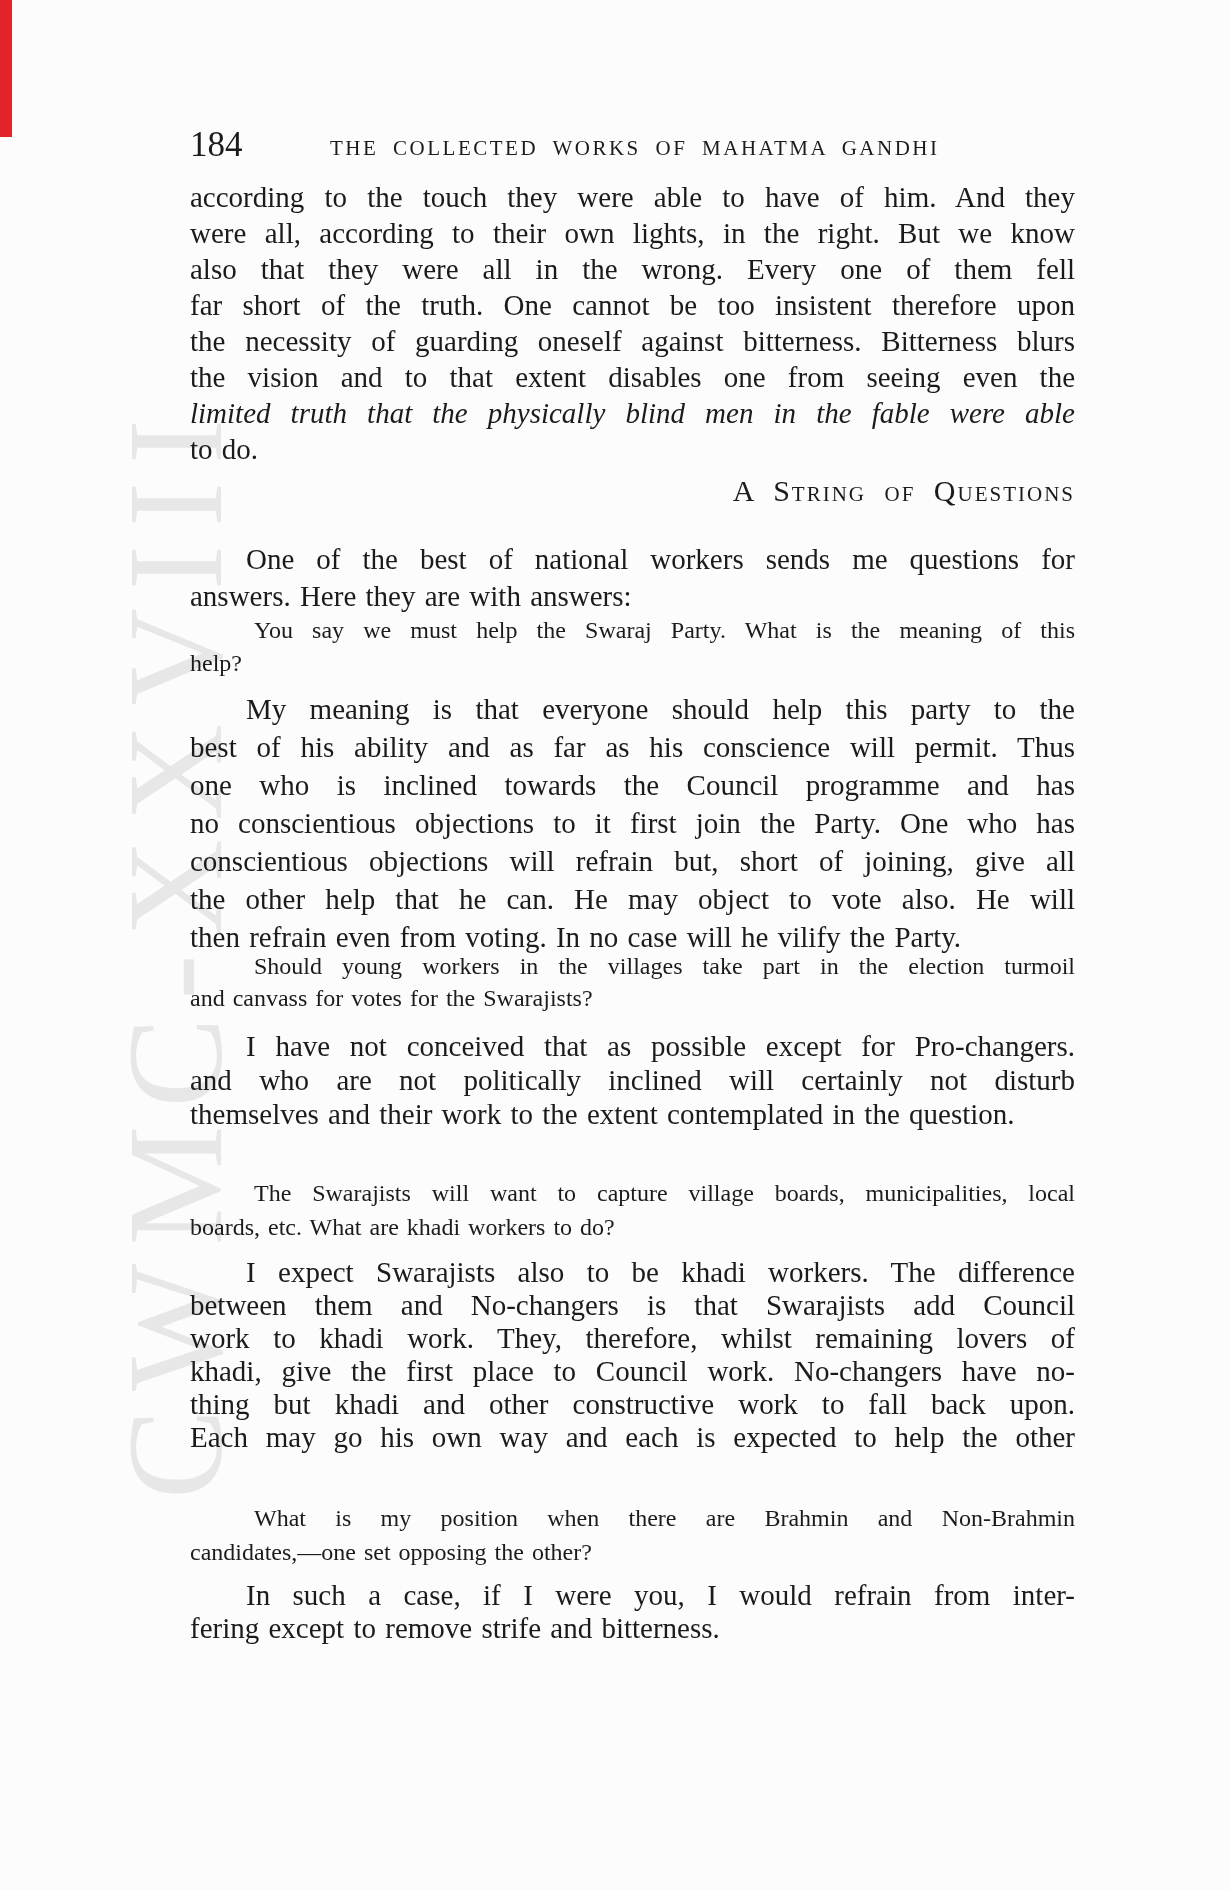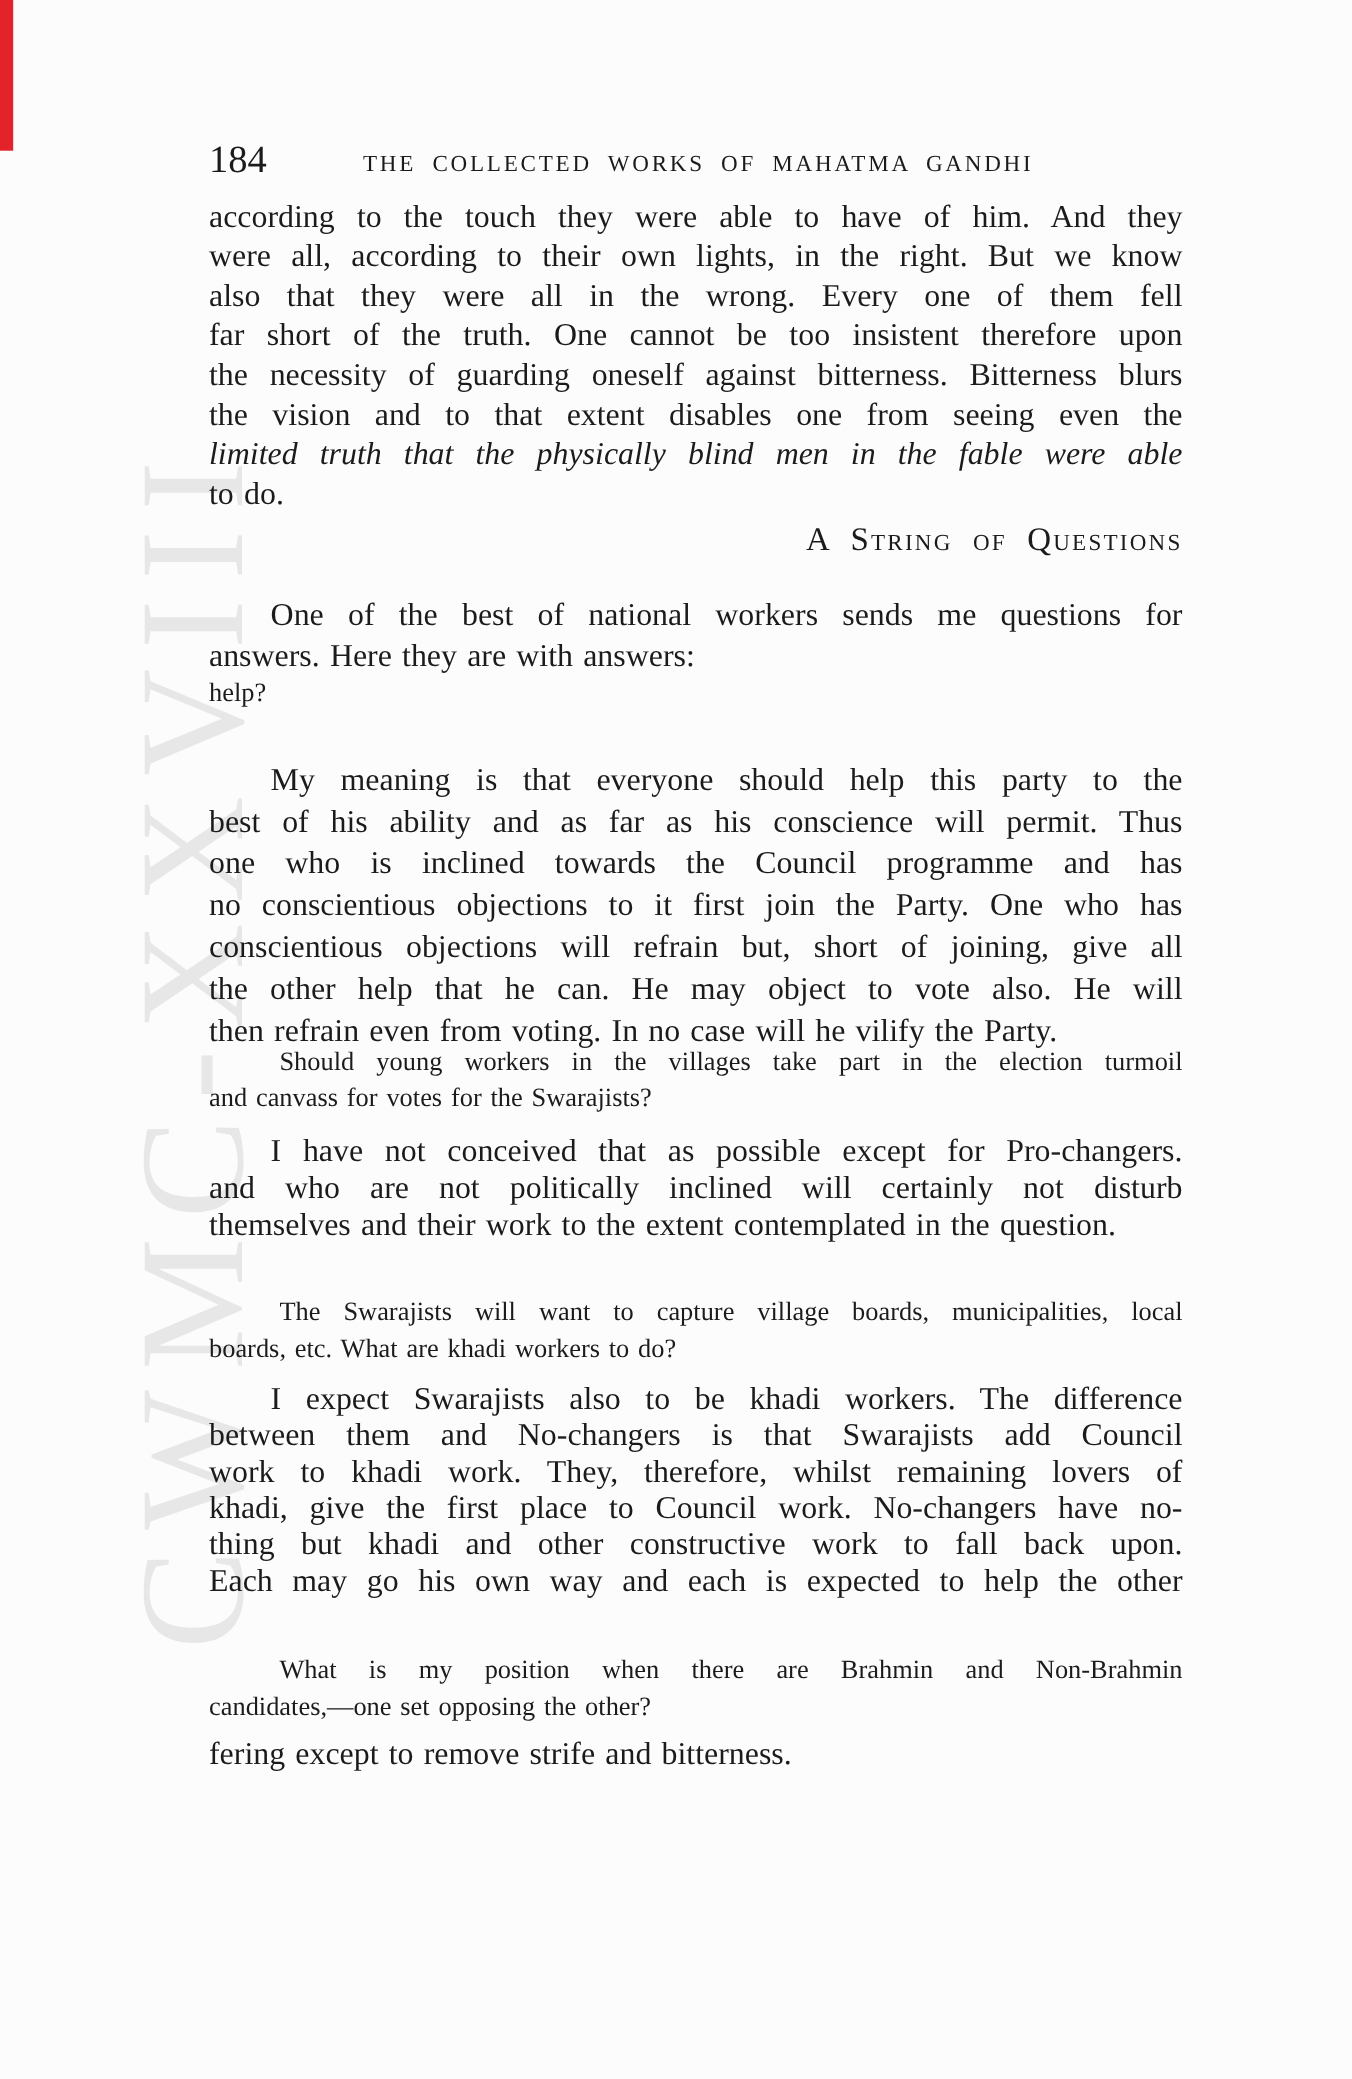--- a/index.html
+++ b/index.html
@@ -100,20 +100,21 @@
       <div class="line body-line last" style="line-height: 36px;">to do.</div>
     </div>
     <div class="block" style="top: 474px;">
       <div class="section-heading">A String of Questions</div>
     </div>
     <div class="block" style="top: 541px;">
       <div class="line body-line indent-body" style="line-height: 37px;">One of the best of national workers sends me questions for</div>
       <div class="line body-line last" style="line-height: 37px;">answers.  Here they are with answers:</div>
     </div>
     <div class="block" style="top: 614px;">
+      <div class="line q-line indent-q" style="line-height: 33px;">You say we must help the Swaraj Party.  What is the meaning of this</div>
       <div class="line q-line last" style="line-height: 33px;">help?</div>
     </div>
     <div class="block" style="top: 690px;">
       <div class="line body-line indent-body" style="line-height: 38px;">My meaning is that everyone should help this party to the</div>
       <div class="line body-line" style="line-height: 38px;">best of his ability and  as far as  his conscience will permit.  Thus</div>
       <div class="line body-line" style="line-height: 38px;">one who is inclined towards the Council programme and has</div>
       <div class="line body-line" style="line-height: 38px;">no conscientious objections to it first join the Party.  One who has</div>
       <div class="line body-line" style="line-height: 38px;">conscientious objections will refrain but, short of joining, give all</div>
       <div class="line body-line" style="line-height: 38px;">the other help that he can.  He may object to vote also. He will</div>
       <div class="line body-line last" style="line-height: 38px;">then refrain even from voting.  In no case will he vilify the Party.</div>
@@ -137,15 +138,16 @@
       <div class="line body-line" style="line-height: 33px;">work to khadi work.  They, therefore, whilst remaining lovers of</div>
       <div class="line body-line" style="line-height: 33px;">khadi, give the first place to Council work.  No-changers have no-</div>
       <div class="line body-line" style="line-height: 33px;">thing but khadi and other constructive work to fall back upon.</div>
       <div class="line body-line" style="line-height: 33px;">Each may go his own way and each is expected to help the other</div>
     </div>
     <div class="block" style="top: 1501px;">
       <div class="line q-line indent-q" style="line-height: 34px;">What is my position when there are Brahmin and Non-Brahmin</div>
       <div class="line q-line last" style="line-height: 34px;">candidates,—one set opposing the other?</div>
     </div>
     <div class="block" style="top: 1579px;">
+      <div class="line body-line indent-body" style="line-height: 33px;">In such a case, if I were you, I would refrain from inter-</div>
       <div class="line body-line last" style="line-height: 33px;">fering except to remove strife and bitterness.</div>
     </div>
   </div>
 
 </body></html>

